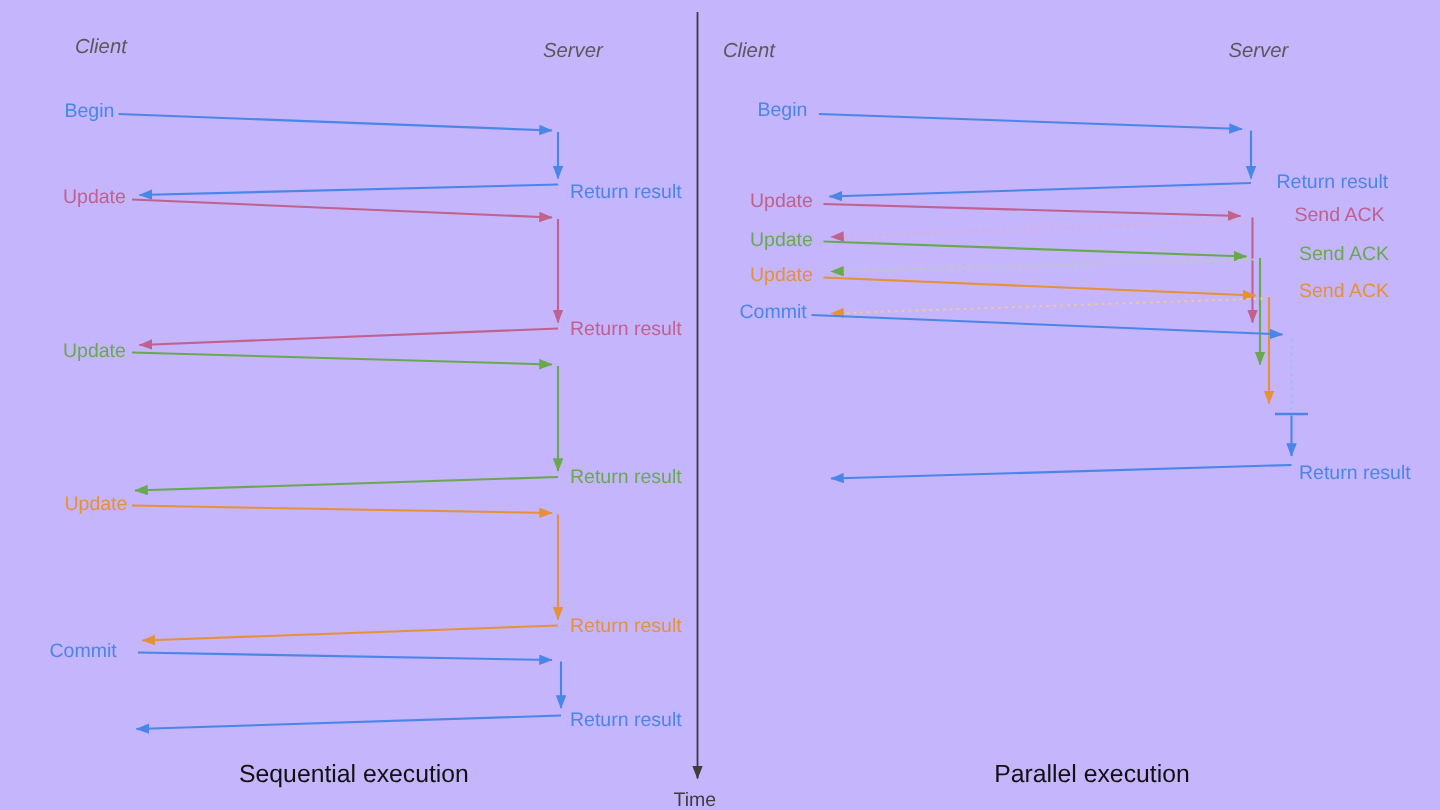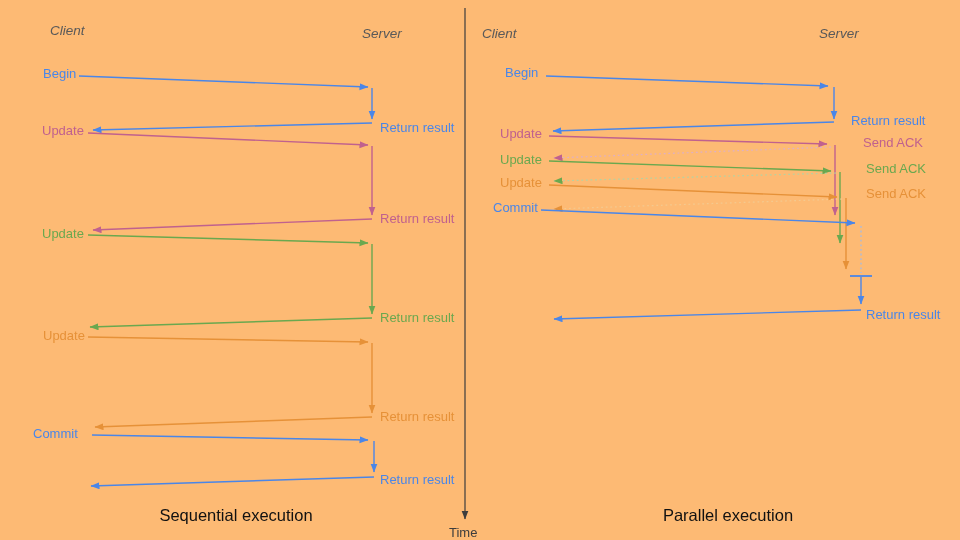--- a/index.html
+++ b/index.html
@@ -1,16 +1,16 @@
 <!DOCTYPE html>
 <html><head>
 <meta charset="utf-8">
 <style>
   html,body{margin:0;padding:0;background:#ffffff;}
-  .stage{position:relative;width:960px;height:540px;background:#fdba74;overflow:hidden;
+  .stage{position:relative;width:960px;height:540px;background:#c4b5fd;overflow:hidden;
          font-family:"Liberation Sans", sans-serif;}
   svg{position:absolute;left:0;top:0;}
   text{font-family:"Liberation Sans", sans-serif;}
   .hdr{font-size:13.5px;font-style:italic;}
   .lbl{font-size:13px;}
   .cap{font-size:16.5px;text-anchor:middle;}
   .tim{font-size:13px;}
   .ln{fill:none;stroke-width:1.4;}
   .dot{fill:none;stroke-width:1.2;stroke-dasharray:1.8 2.8;}
   .bar{fill:none;stroke-width:1.8;}

